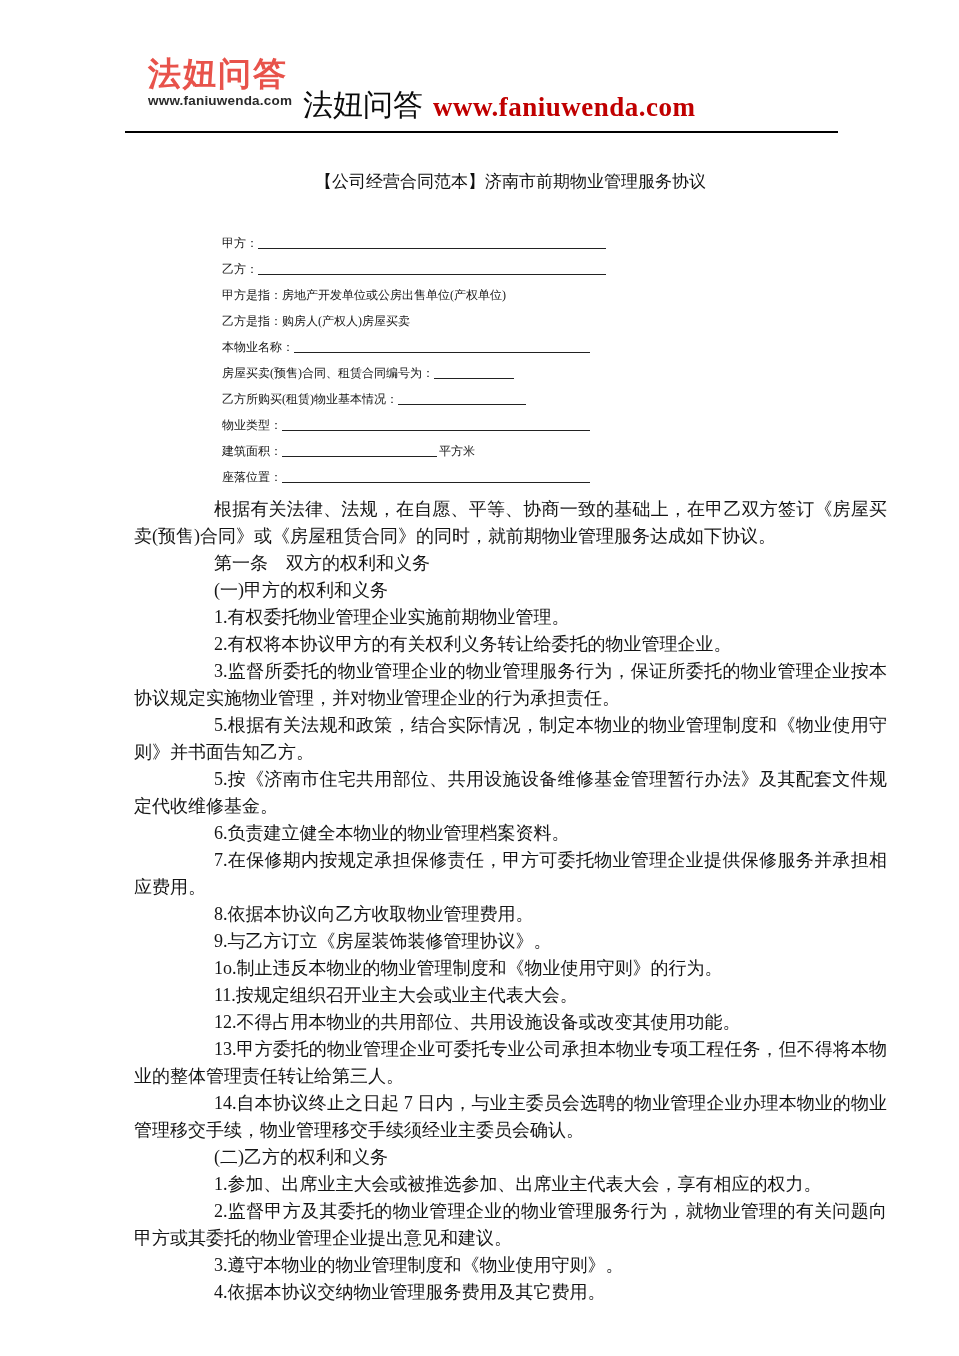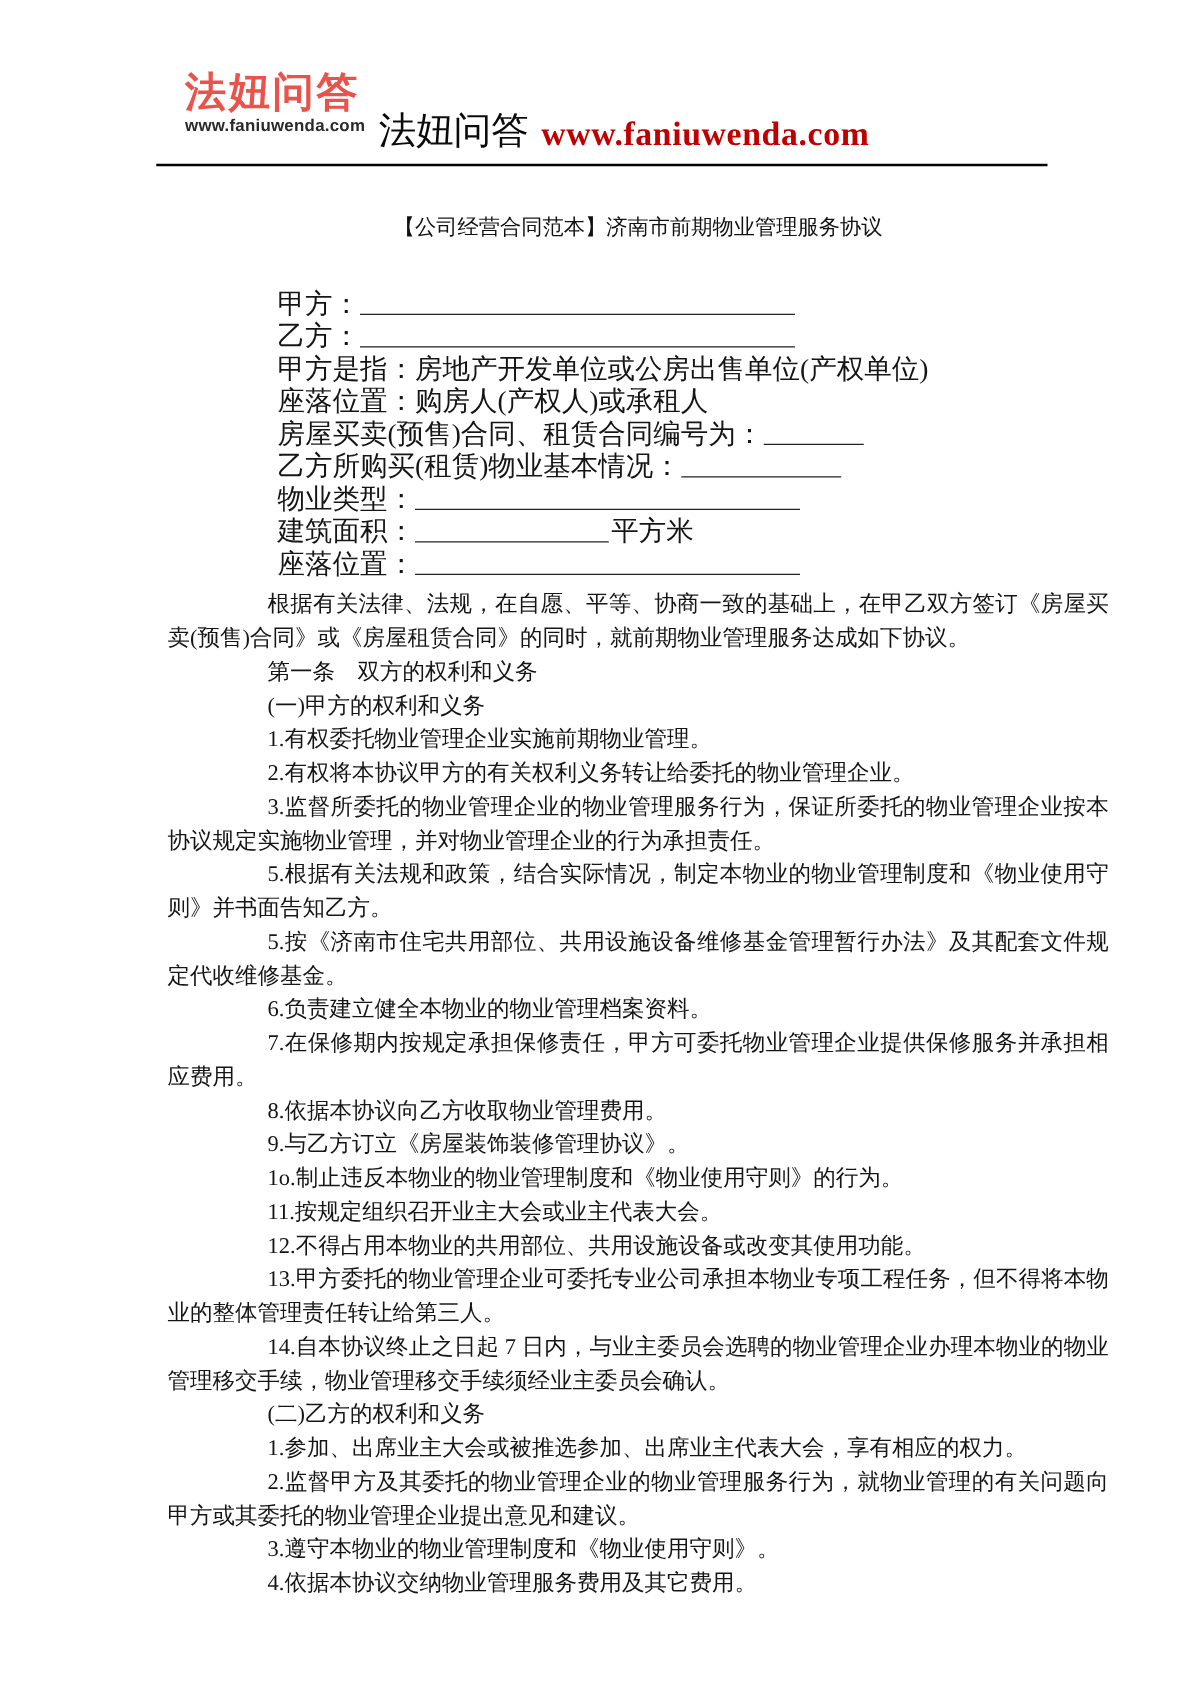--- a/index.html
+++ b/index.html
@@ -45,21 +45,21 @@
   
   .doc{
     position:absolute;left:102px;top:170px;width:753px;margin-left:32px;
   }
   .doc-title{
     font-size:17px;font-weight:normal;text-align:center;
     margin:0 0 36px 0;line-height:24px;color:#111;
   }
   .form-section{margin:0 0 6px 0;}
   .form-row{
-    margin-left:88px;font-size:22px;line-height:26px;
+    margin-left:88px;font-size:12px;line-height:26px;
     white-space:nowrap;color:#151515;
   }
   .blank{
     display:inline-block;height:3px;
     border-bottom:1px solid #222;
     transform:translateY(2px);
   }
   .form-suffix{padding-left:2px;}
   .body-section{margin-top:4px;}
   .para{
@@ -92,23 +92,26 @@
 
   <div class="form-row">
     <span class="form-label">乙方：</span><span class="blank" style="width: 348px;"></span>
   </div>
 
   <div class="form-row">
     <span class="form-label">甲方是指：房地产开发单位或公房出售单位(产权单位)</span>
   </div>
 
   <div class="form-row">
-    <span class="form-label">座落位置：购房人(产权人)或承租人</span>
+    <span class="form-label">乙方是指：购房人(产权人)房屋买卖</span>
   </div>
 
+  <div class="form-row">
+    <span class="form-label">本物业名称：</span><span class="blank" style="width: 296px;"></span>
+  </div>
 
   <div class="form-row">
     <span class="form-label">房屋买卖(预售)合同、租赁合同编号为：</span><span class="blank" style="width: 80px;"></span>
   </div>
 
   <div class="form-row">
     <span class="form-label">乙方所购买(租赁)物业基本情况：</span><span class="blank" style="width: 128px;"></span>
   </div>
 
   <div class="form-row">

